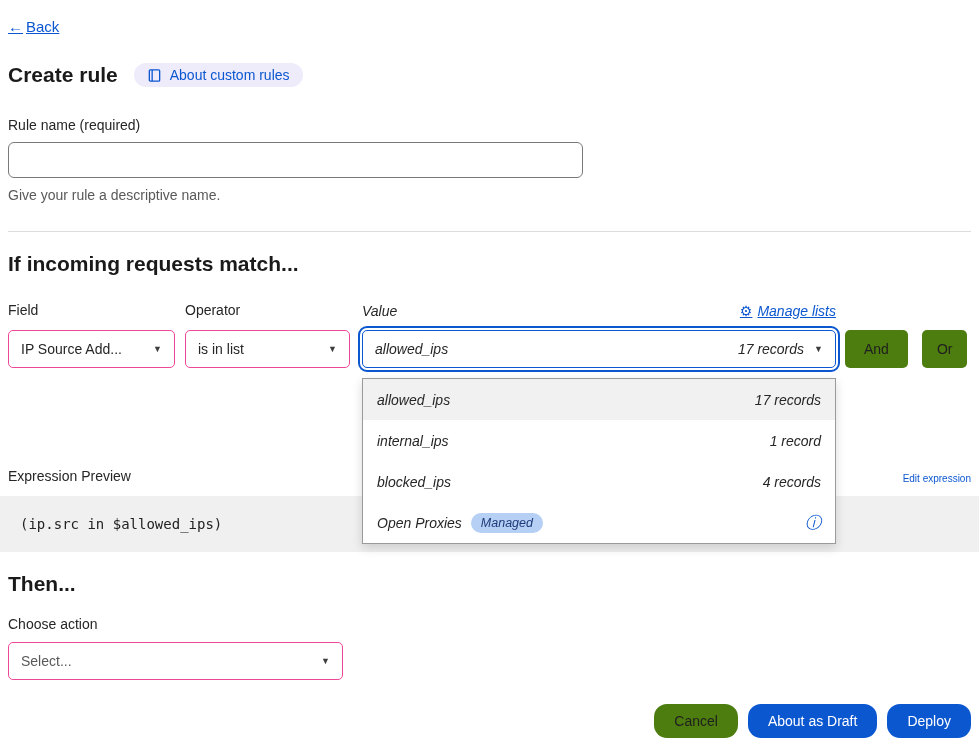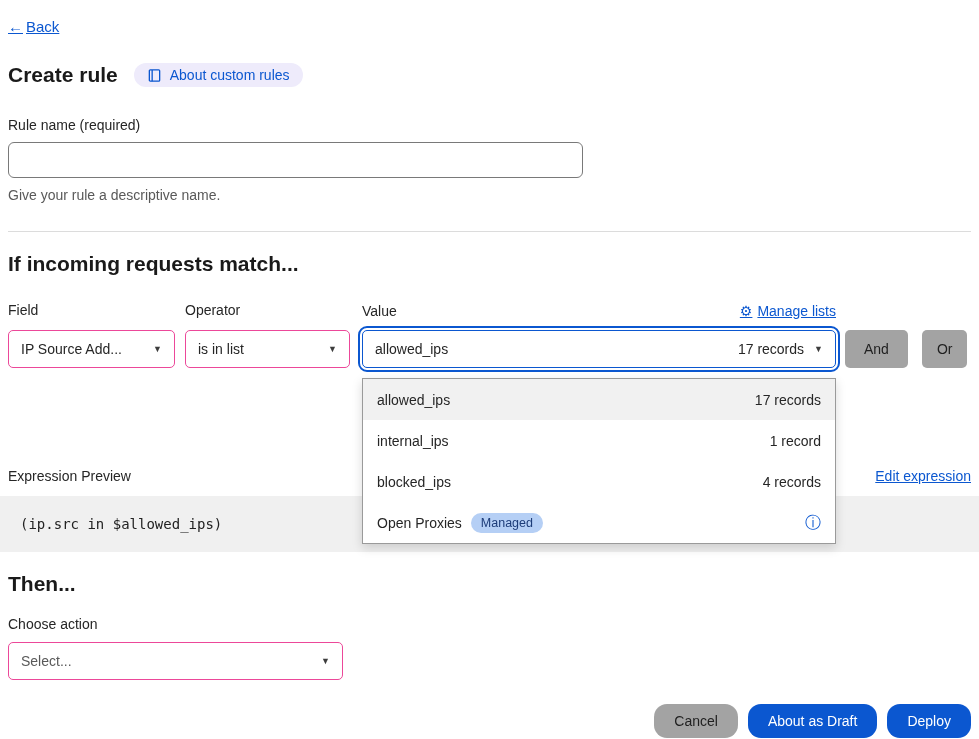--- a/index.html
+++ b/index.html
@@ -43,21 +43,21 @@
   .divider { border: none; border-top: 1px solid #dcdcdc; margin: 28px 0 0 0; }
 
   .section-title { margin: 20px 0 0 0; font-size: 21px; font-weight: 700; color: #1a1a1a; }
 
   
   .match-row { display: flex; margin-top: 26px; }
   .col { display: flex; flex-direction: column; }
   .col-label-row { margin-bottom: 11px; font-size: 14px; color: #262626; height: 17px; }
   .field-col { width: 167px; margin-right: 10px; }
   .operator-col { width: 165px; margin-right: 12px; }
-  .value-col { width: 474px; position: relative; }
+  .value-col { width: 474px; position: relative; font-style: italic; }
   .value-col .col-label-row { display: flex; justify-content: space-between; align-items: center; }
 
   .select {
     height: 38px; border: 1px solid #ec4899; border-radius: 5px; background: #fff;
     display: flex; align-items: center; justify-content: space-between;
     padding: 0 12px; font-size: 14px; color: #262626; cursor: pointer;
   }
   .chevron { font-size: 9px; color: #3d3d3d; margin-left: 10px; flex: none; }
   .value-select {
     border: 1px solid var(--link, #0b57d0);
@@ -69,21 +69,21 @@
     display: inline-flex; align-items: center; gap: 5px;
     color: var(--link, #0b57d0); text-decoration: underline; cursor: pointer; font-size: 14px;
   }
   .gear { font-size: 14px; text-decoration: none; }
 
   .and-or { display: flex; align-items: flex-end; gap: 14px; margin-left: 9px; }
   .btn {
     border: none; border-radius: 5px; font-size: 14px; font-family: inherit;
     cursor: pointer; color: #1f1f1f;
   }
-  .btn-gray { background: #a3a3a3; }
+  .btn-gray { background: #4d7c0f; }
   .btn-and { height: 38px; padding: 0 19px; }
   .btn-or { height: 38px; padding: 0 15px; }
 
   
   .list-dropdown {
     position: absolute; top: calc(100% + 10px); left: 0; right: 0;
     background: #fff; border: 1px solid #9a9a9a;
     box-shadow: 0 4px 10px rgba(0,0,0,0.15); z-index: 5;
   }
   .option {
@@ -93,21 +93,21 @@
   .option.selected { background: #f1f1f1; }
   .option-left { display: inline-flex; align-items: center; }
   .managed-badge {
     background: var(--managed_bg, #b5cff5); color: var(--managed_text, #1d3c78);
     border-radius: 11px; padding: 3px 10px; font-size: 12.5px; margin-left: 9px;
   }
   .info-icon { color: var(--link, #0b57d0); font-size: 16px; cursor: pointer; line-height: 1; }
 
   
   .expr-row { display: flex; justify-content: space-between; align-items: flex-end; margin-top: 100px; }
-  .edit-link { color: var(--link, #0b57d0); text-decoration: underline; cursor: pointer; font-size: 14px; }
+  .edit-link { color: var(--link, #0b57d0); cursor: pointer; font-size: 10px; }
   .expr-block {
     margin: 12px -8px 0 -8px; background: #f0f0f0; padding: 20px 20px;
     font-family: "DejaVu Sans Mono", "Liberation Mono", monospace;
     font-size: 14px; color: #222222;
   }
 
   
   .then-title { margin-top: 20px; }
   .choose-label { margin-top: 20px; }
   .action-select { width: 335px; margin-top: 10px; gap: 44px; }

